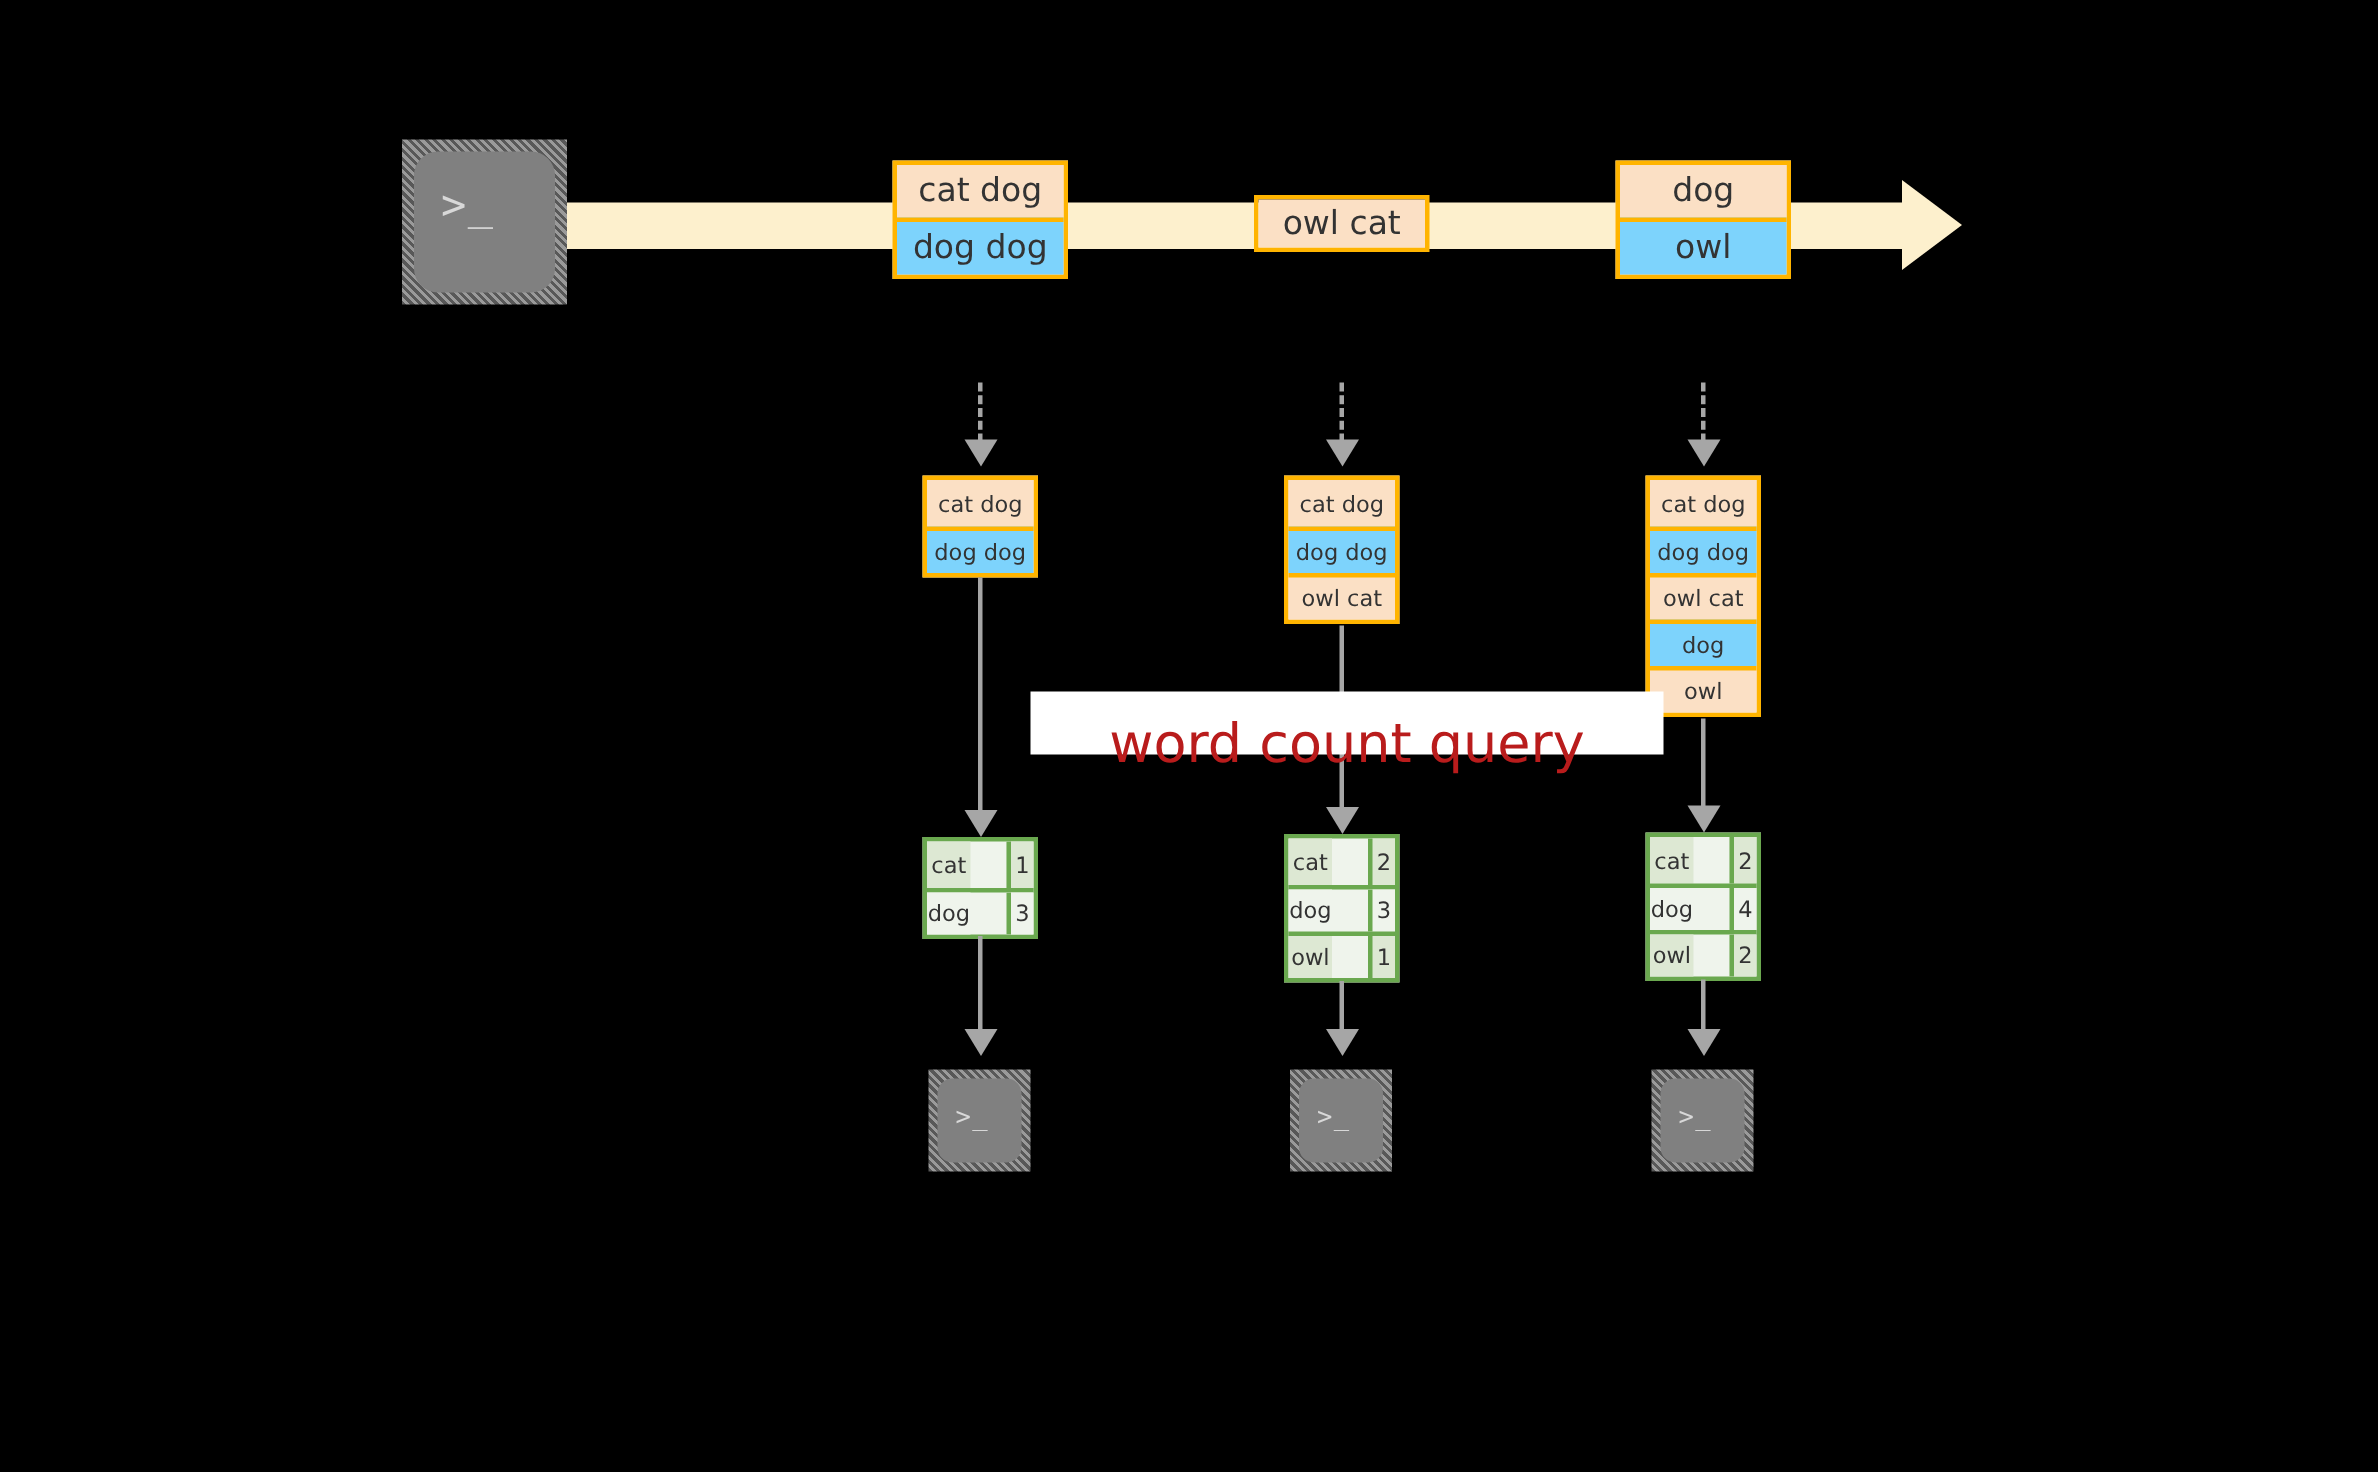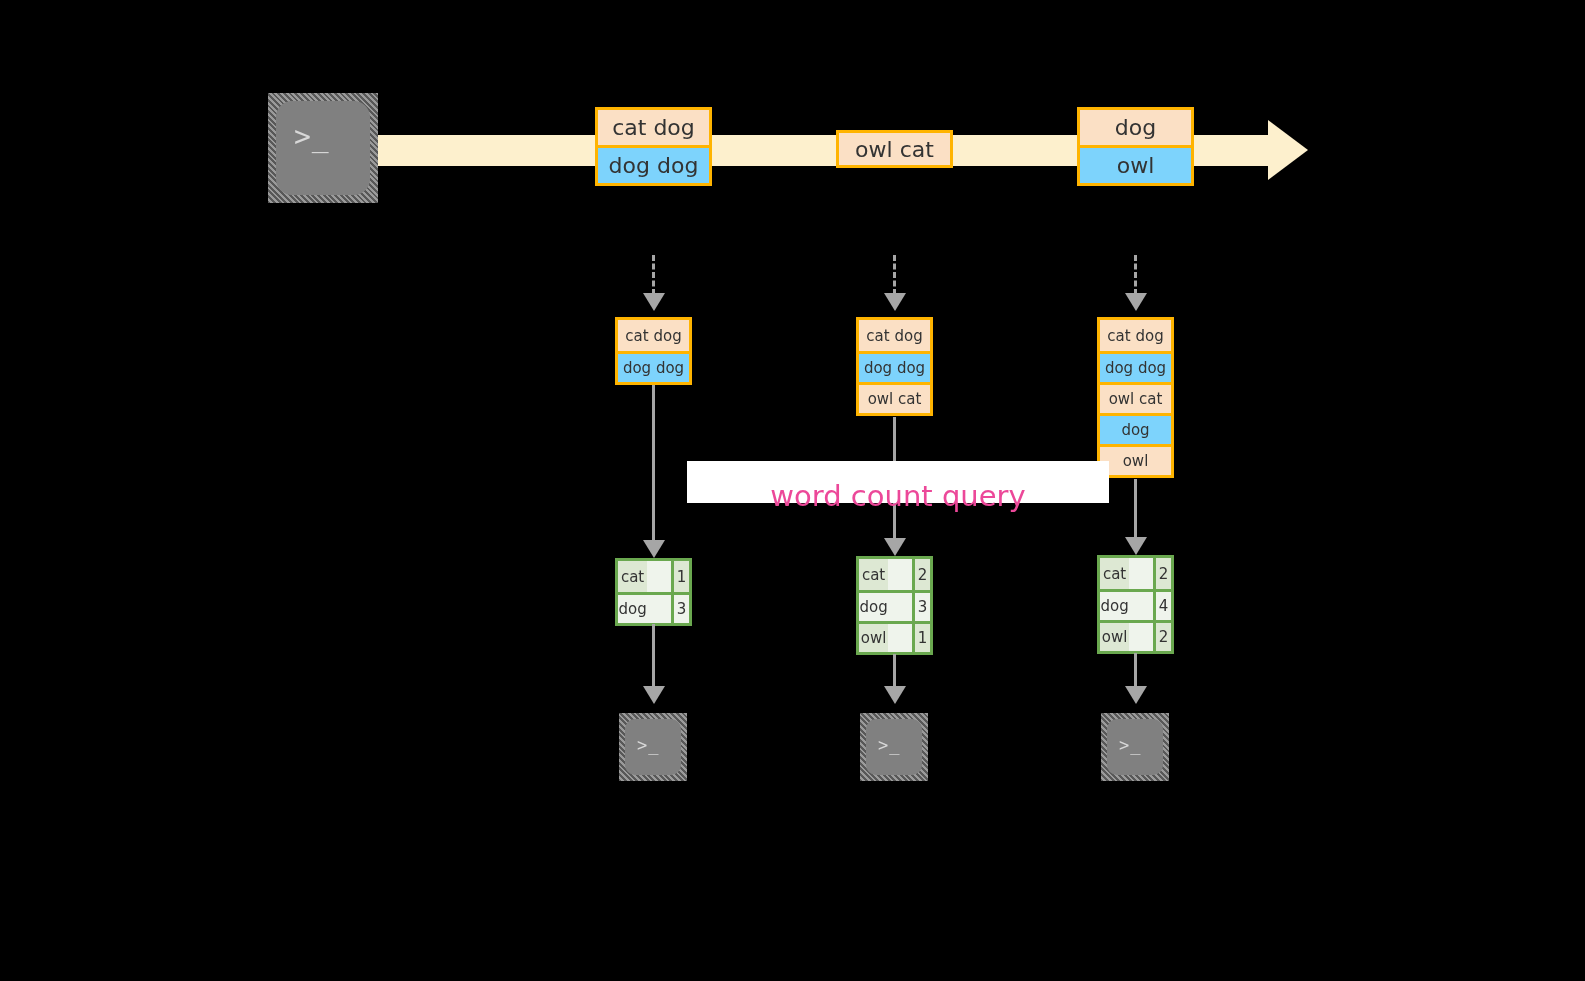--- a/index.html
+++ b/index.html
@@ -150,22 +150,22 @@
 
   
   .query-band {
     position: absolute;
     background: #ffffff;
     display: flex;
     align-items: center;
     justify-content: center;
   }
   .query-band .qlabel {
-    font-size: 29px;
-    color: #ec4899;
+    font-size: 36px;
+    color: #b91c1c;
     white-space: nowrap;
     margin-top: 28px;
   }
 </style>
 </head>
 <body>
 
 <div id="stage">
 
   <div class="stream-shaft" style="left:368px; top:135px; width:900px; height:31px;"></div>

